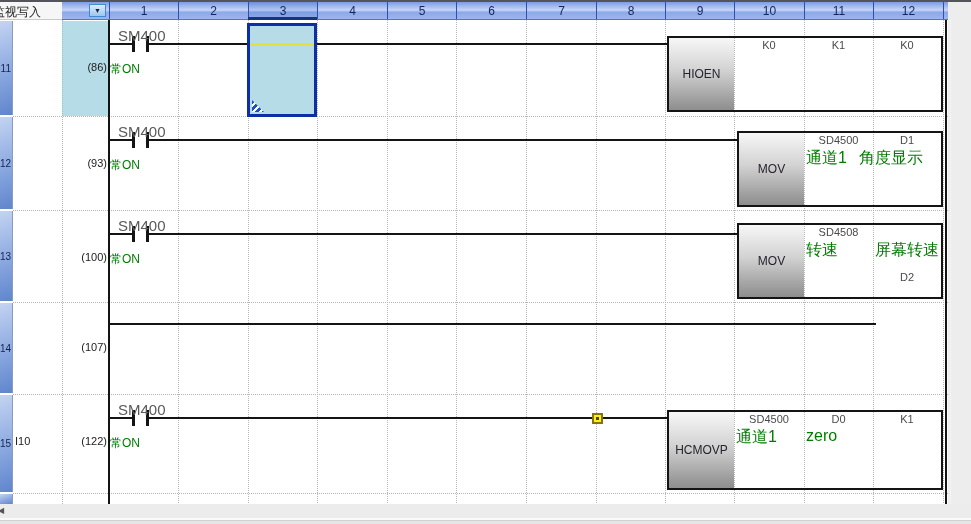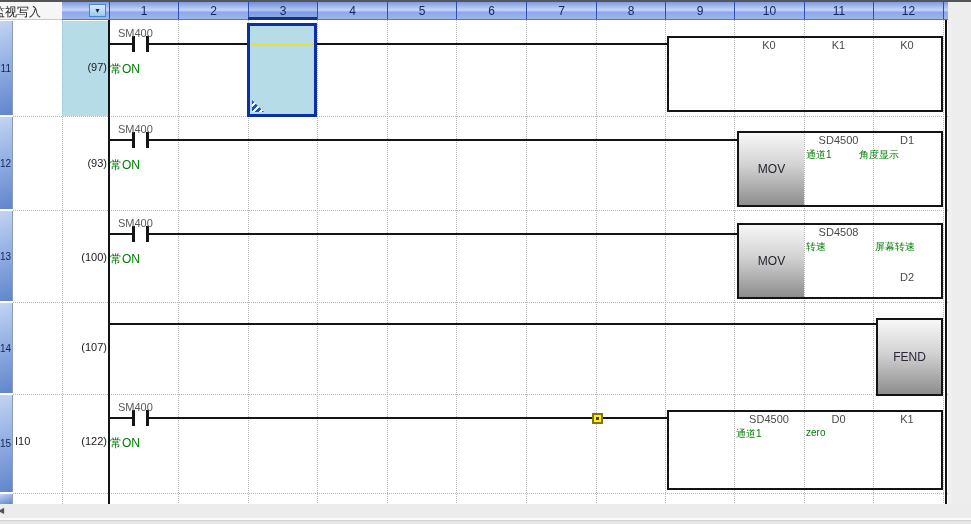--- a/index.html
+++ b/index.html
@@ -27,39 +27,39 @@
         background:linear-gradient(160deg,#c4d4f2 0%,#8aa8e0 55%,#5f85cc 100%);
         display:flex;align-items:center;justify-content:flex-end;padding-right:1px;
         font-size:10px;color:#14244e;}
   
   .vdot{width:0;border-left:1px dotted #b6b6b6;}
   .hdot{height:0;border-top:1px dotted #b6b6b6;}
   .rail{width:2px;background:#141414;}
   
   .wire{height:2px;background:#141414;}
   .cbar{width:3px;height:16px;background:#141414;}
-  .dev-label{width:44px;font-size:11px;color:#5a5a5a;}
+  .dev-label{width:44px;text-align:center;font-size:15px;color:#5a5a5a;}
   .comment{font-size:12px;color:#007d00;white-space:nowrap;}
   .step{width:49px;text-align:right;font-size:11px;color:#1a1a1a;}
   .pointer-label{font-size:11px;color:#222;}
   .cyan-cell{background:#b6dce7;}
   .sel-cell{left:247px;top:23px;width:70px;height:94px;background:#b6dce7;
             border:3px solid #0c2ea6;box-sizing:border-box;}
   .sel-wire{position:absolute;left:0px;right:0px;top:17px;height:3px;background:#e8df3e;}
   .edit-flag{position:absolute;left:2px;bottom:2px;width:12px;height:12px;
              background:repeating-linear-gradient(135deg,#1d50c0 0 3px,#ffffff 3px 5px);
              clip-path:polygon(0 0,0 100%,100% 100%);}
   .instr-box{border:2px solid #141414;box-sizing:border-box;background:transparent;}
   .instr-grey{position:absolute;left:0;top:0;bottom:0;
               background:linear-gradient(180deg,#f7f7f7 0%,#d2d2d2 45%,#9c9c9c 88%,#8e8e8e 100%);
               display:flex;align-items:center;justify-content:center;font-size:12px;color:#26222e;}
   .fend-box{background:linear-gradient(180deg,#f7f7f7 0%,#d2d2d2 45%,#9c9c9c 88%,#8e8e8e 100%);
             display:flex;align-items:center;justify-content:center;font-size:12px;color:#2c2438;}
   .op-val{position:absolute;top:1px;font-size:11px;color:#4a4a4a;text-align:center;}
-  .op-com{position:absolute;top:15px;font-size:10px;color:#007d00;white-space:nowrap;}
+  .op-com{position:absolute;top:15px;font-size:16px;color:#007d00;white-space:nowrap;}
   .marker{left:592px;top:413px;width:11px;height:11px;border:2px solid #867500;background:#ffee22;box-sizing:border-box;}
   .marker div{position:absolute;left:2px;top:2px;width:3px;height:3px;background:#4a4400;}
   
   .right-panel{left:948px;top:2px;width:23px;height:502px;background:#ededed;}
   .right-panel-dot{left:950px;top:20px;width:0;height:484px;border-left:1px dotted #fafafa;}
   .scroll-track{left:0;top:504px;width:971px;height:14px;background:#ececec;}
   .scroll-left-btn{position:absolute;left:0;top:0;width:10px;height:14px;display:flex;align-items:center;overflow:hidden;}
   .scroll-left-btn span{font-size:8px;color:#555;margin-left:-2px;line-height:1;}
   .bot-strip1{left:0;top:518px;width:971px;height:2px;background:#fafafa;}
   .bot-strip2{left:0;top:520px;width:971px;height:4px;background:#e6e6e6;border-top:1px solid #d0d0d0;box-sizing:border-box;}
@@ -140,29 +140,32 @@
 
   <div class="abs rail" style="left:108px;top:20px;height:484px;"></div>
   <div class="abs rail" style="left:945px;top:20px;height:484px;"></div>
 
   <div class="abs wire" style="left:109px;top:43px;width:23px;"></div>
   <div class="abs wire" style="left:149px;top:43px;width:99px;"></div>
   <div class="abs wire" style="left:317px;top:43px;width:350px;"></div>
   <div class="abs cbar" style="left:132px;top:36px;"></div>
   <div class="abs cbar" style="left:146px;top:36px;"></div>
   <div class="abs dev-label" style="left:118px;top:27px;">SM400</div>
-  <div class="abs step" style="left:58px;top:61px;">(97)</div>
+  <div class="abs step" style="left:58px;top:61px;">(86)</div>
   <div class="abs comment" style="left:110px;top:61px;">常ON</div>
 
   <div class="abs sel-cell">
     <div class="sel-wire"></div>
     <div class="edit-flag"></div>
   </div>
 
   <div class="abs instr-box" style="left:667px;top:36px;width:276px;height:76px;">
+    <div class="instr-grey" style="width:65px;">
+      <span>HIOEN</span>
+    </div>
     <div class="op-val" style="left:65px;width:70px;">K0</div>
     <div class="op-val" style="left:135px;width:69px;">K1</div>
     <div class="op-val" style="left:204px;width:68px;">K0</div>
   </div>
 
   <div class="abs wire" style="left:109px;top:139px;width:23px;"></div>
   <div class="abs wire" style="left:149px;top:139px;width:588px;"></div>
   <div class="abs cbar" style="left:132px;top:132px;"></div>
   <div class="abs cbar" style="left:146px;top:132px;"></div>
   <div class="abs dev-label" style="left:118px;top:123px;">SM400</div>
@@ -192,37 +195,37 @@
       <span>MOV</span>
     </div>
     <div class="op-val" style="left:65px;width:69px;">SD4508</div>
     <div class="op-com" style="left:67px;">转速</div>
     <div class="op-val" style="left:134px;width:68px;margin-top:45px;">D2</div>
     <div class="op-com" style="left:136px;">屏幕转速</div>
   </div>
 
   <div class="abs wire" style="left:109px;top:323px;width:767px;"></div>
   <div class="abs step" style="left:58px;top:341px;">(107)</div>
-  <div class="abs instr-box fend-box" style="left:876px;top:318px;width:67px;height:78px;">
-    <span>FEND</span>
-  </div>
 
   <div class="abs pointer-label" style="left:15px;top:395px;margin-top:40px;">I10</div>
   <div class="abs wire" style="left:109px;top:417px;width:23px;"></div>
   <div class="abs wire" style="left:149px;top:417px;width:518px;"></div>
   <div class="abs cbar" style="left:132px;top:410px;"></div>
   <div class="abs cbar" style="left:146px;top:410px;"></div>
   <div class="abs dev-label" style="left:118px;top:401px;">SM400</div>
   <div class="abs step" style="left:58px;top:435px;">(122)</div>
   <div class="abs comment" style="left:110px;top:435px;">常ON</div>
   <div class="abs marker">
       <div></div>
     </div>
 
   <div class="abs instr-box" style="left:667px;top:410px;width:276px;height:80px;">
+    <div class="instr-grey" style="width:65px;">
+      <span>HCMOVP</span>
+    </div>
     <div class="op-val" style="left:65px;width:70px;">SD4500</div>
     <div class="op-com" style="left:67px;">通道1</div>
     <div class="op-val" style="left:135px;width:69px;">D0</div>
     <div class="op-com" style="left:137px;">zero</div>
     <div class="op-val" style="left:204px;width:68px;">K1</div>
   </div>
 
   <div class="abs scroll-track">
     <div class="scroll-left-btn">
       <span>◀</span>

